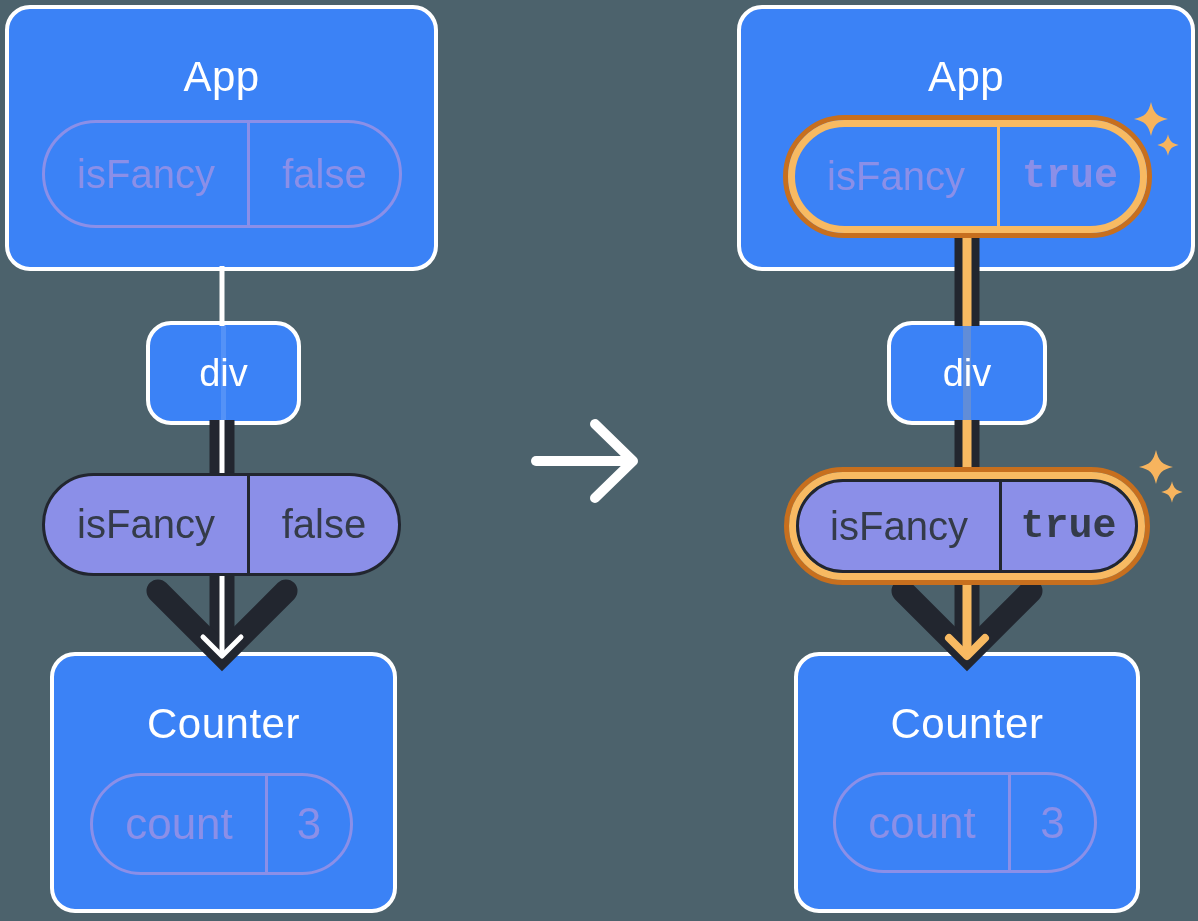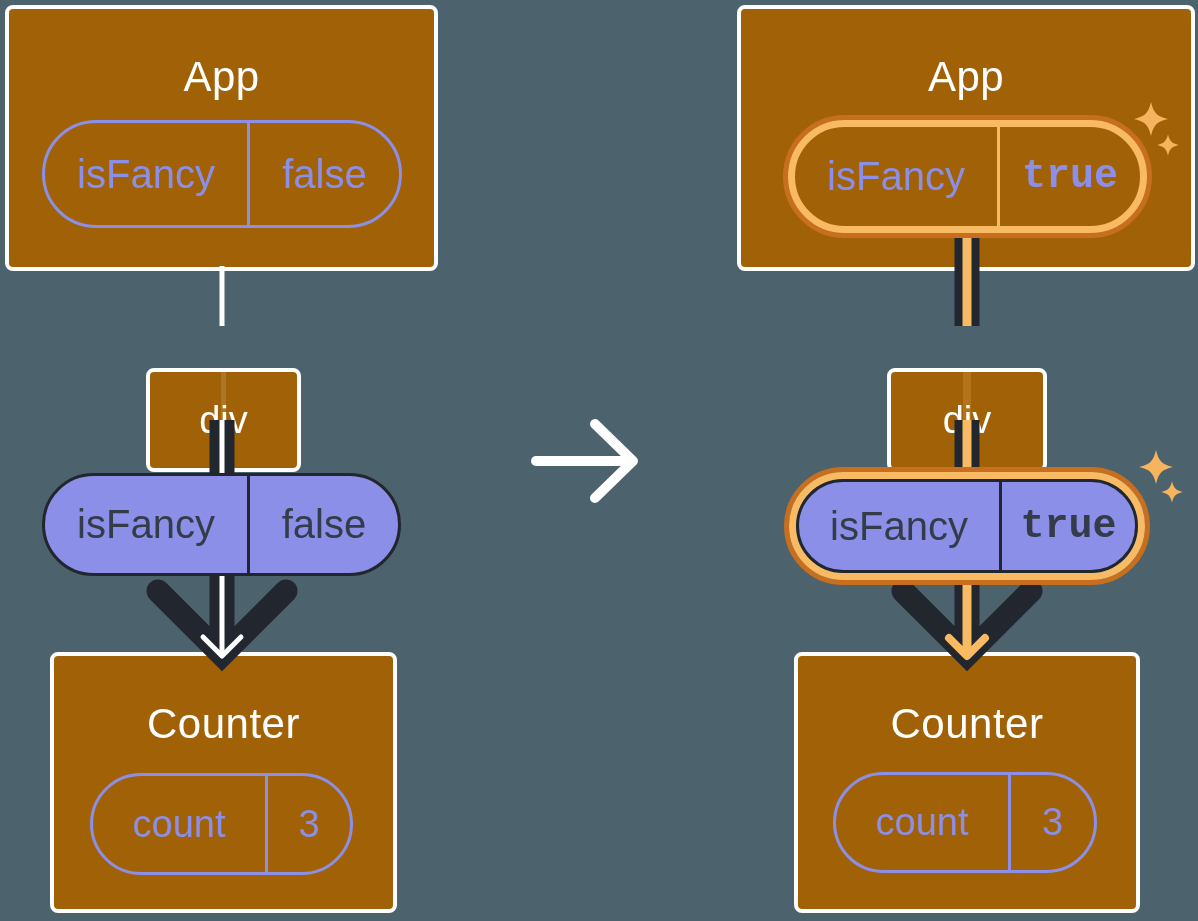--- a/index.html
+++ b/index.html
@@ -8,28 +8,28 @@
     background:#4C626C;
     font-family:"Liberation Sans",sans-serif;
   }
   .layer{position:absolute;left:0;top:0;width:1198px;height:921px;pointer-events:none;}
   #boxes{z-index:1;}
   #connectors{z-index:2;}
   #pills{z-index:3;}
   #sparkles{z-index:4;}
 
   .box{
-    position:absolute;background:#a16207;
-    border:4px solid #FFFFFF;border-radius:8px;box-sizing:border-box;
+    position:absolute;background:#3b82f6;
+    border:4px solid #FFFFFF;border-radius:25px;box-sizing:border-box;
   }
   .box-title{
     position:absolute;left:0;right:0;top:44px;text-align:center;
     color:#FFFFFF;font-size:42px;font-weight:500;letter-spacing:0.5px;
   }
-  .div-box{display:flex;align-items:center;justify-content:center;margin-top:47px;}
+  .div-box{display:flex;align-items:center;justify-content:center;}
   .div-box .div-title{color:#FFFFFF;font-size:38px;font-weight:500;position:relative;z-index:2;}
   .ghost-line{position:absolute;top:0;bottom:0;left:50%;z-index:1;}
   .ghost-white{width:5px;margin-left:-2.5px;background:rgba(255,255,255,0.13);}
   .ghost-orange{width:8px;margin-left:-4px;background:rgba(248,186,98,0.20);}
 
   .pill{
     position:absolute;display:flex;align-items:stretch;
     border-radius:999px;box-sizing:border-box;overflow:hidden;
   }
   .cell{display:flex;align-items:center;justify-content:center;font-size:40px;}
@@ -51,21 +51,21 @@
   }
   .fancy-hollow{color:#8B8FE8;}
   .fancy-hollow .cell2{border-left:3px solid #F8BA62;}
   .fancy-filled-row{
     flex:1 1 auto;display:flex;align-items:stretch;background:#8B8FE8;
     border:3px solid #22262F;border-radius:999px;box-sizing:border-box;
     overflow:hidden;color:#343B49;
   }
   .fancy-filled-row .cell2{border-left:3px solid #22262F;}
   .bold-val{font-weight:700;font-family:Liberation Mono, monospace;}
-  .count-size .cell{font-size:38px;}
+  .count-size .cell{font-size:44px;}
 </style>
 </head>
 <body>
 
 <div class="layer" id="boxes">
 
   <div class="box" style="left:5px;top:5px;width:433px;height:266px;">
     <div class="box-title">App</div>
   </div>
 

